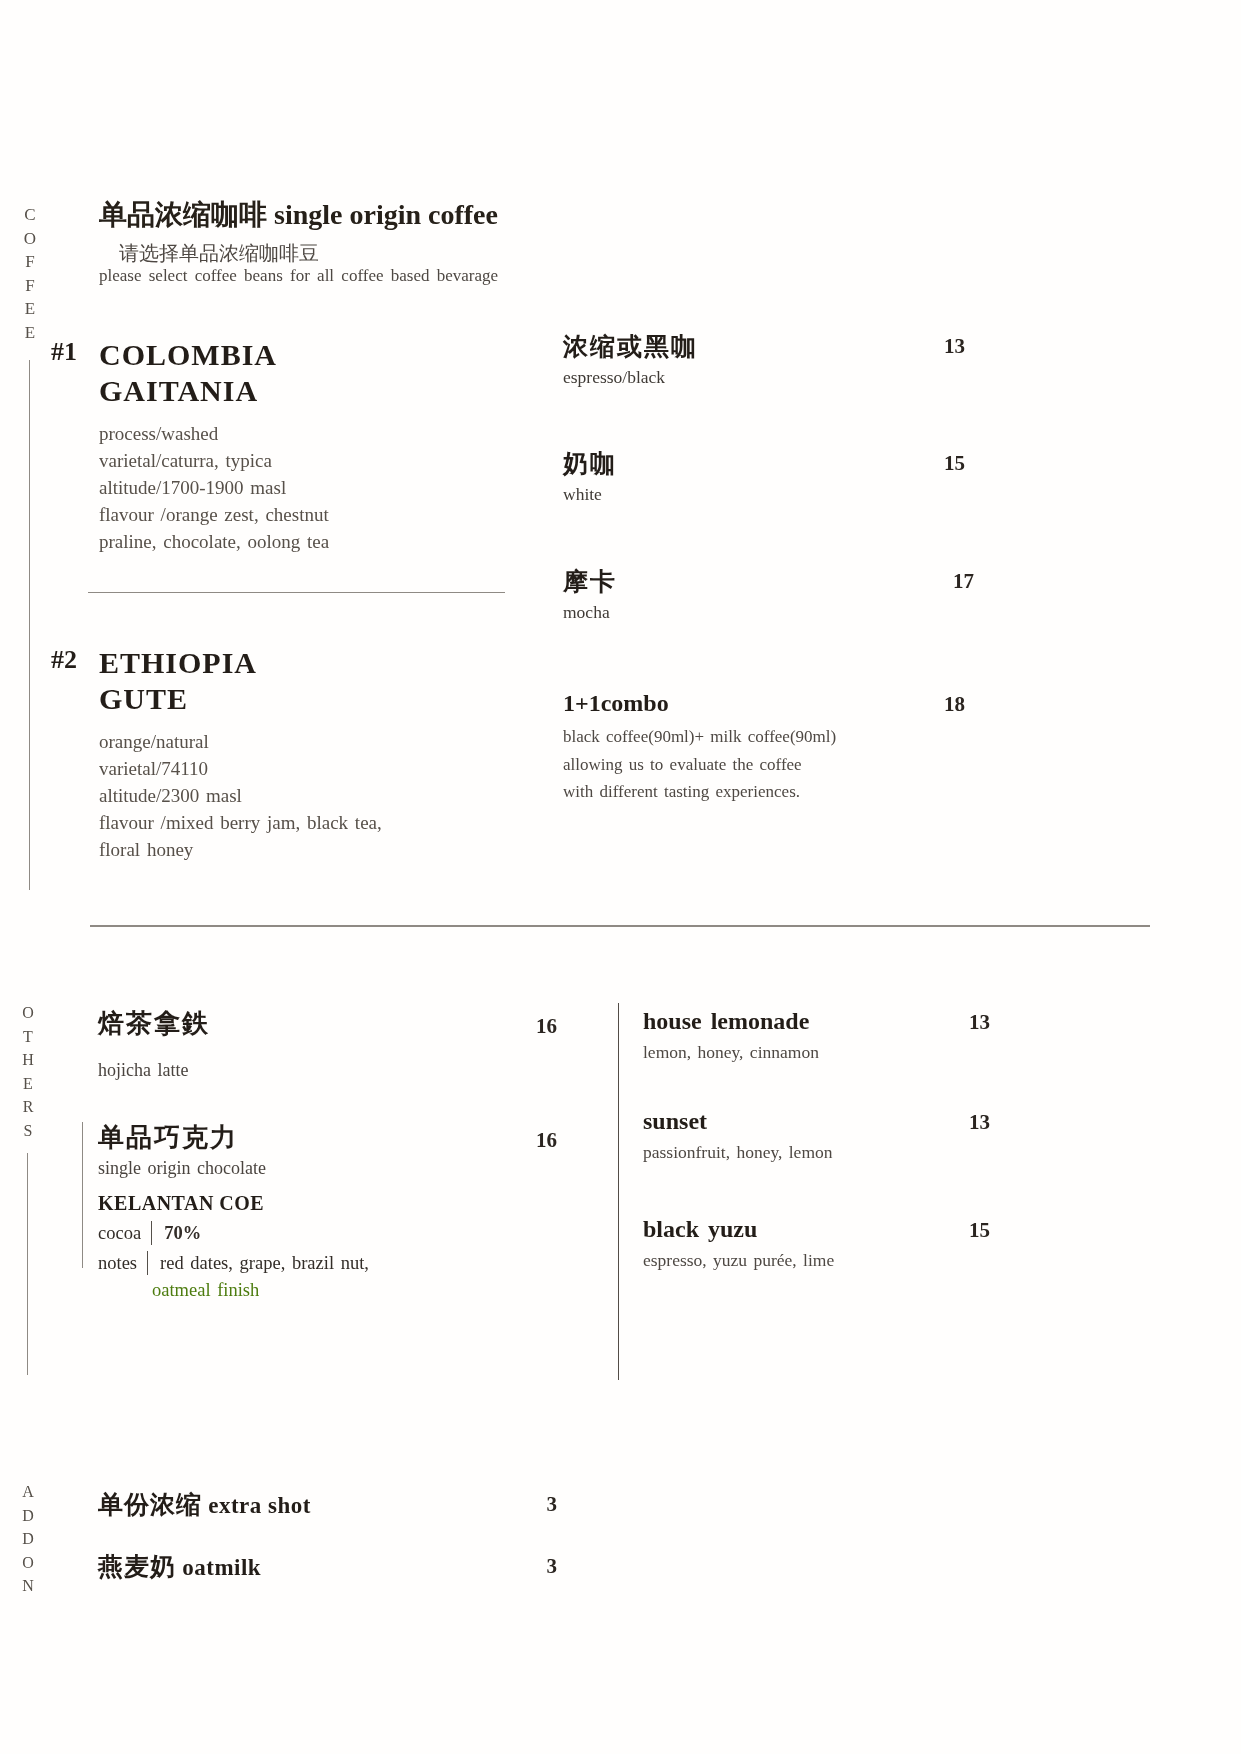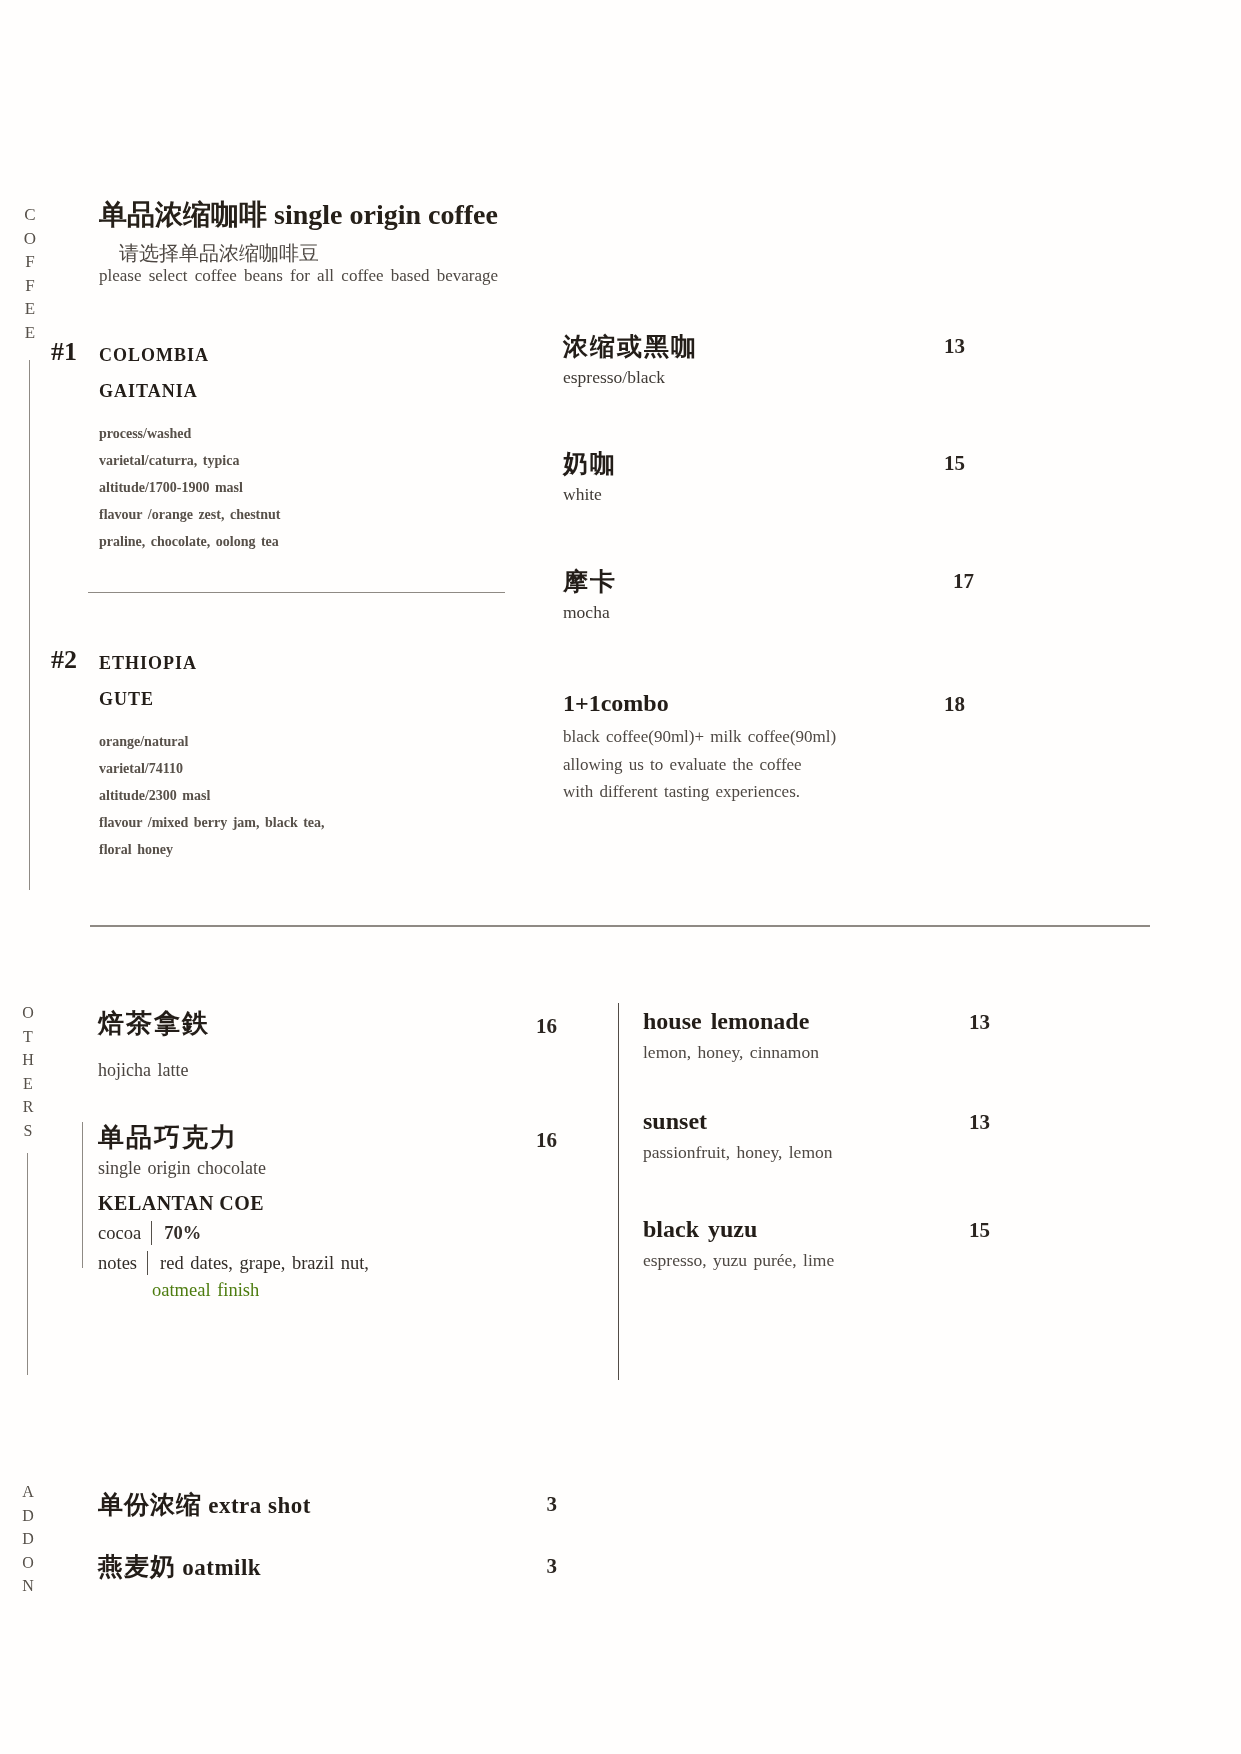--- a/index.html
+++ b/index.html
@@ -18,22 +18,22 @@
         font-size:17px;color:#565049;letter-spacing:0;}
   .rail span{line-height:23.5px;}
   .vline{width:1px;background:#8f8a84;}
   .hline{height:1px;background:#8f8a84;}
   
   .hdr-title{font-size:28px;font-weight:bold;color:#262019;white-space:nowrap;}
   .hdr-sub-zh{font-size:20px;color:#4e4843;margin-left:20px;}
   .hdr-sub-en{font-size:17px;color:#4e4843;word-spacing:3px;}
   
   .bean-no{font-size:26px;font-weight:bold;}
-  .bean-name{font-size:18px;font-weight:bold;line-height:36px;letter-spacing:1px;}
-  .bean-details{font-size:14px;line-height:27px;color:#575049;word-spacing:2px;font-weight:bold;}
+  .bean-name{font-size:30px;font-weight:bold;line-height:36px;letter-spacing:1px;}
+  .bean-details{font-size:19px;line-height:27px;color:#575049;word-spacing:2px;}
   
   .drink-zh{font-size:25px;font-weight:bold;letter-spacing:2px;white-space:nowrap;}
   .drink-en{font-size:17.5px;color:#3f3a35;word-spacing:2px;white-space:nowrap;}
   .combo-title{font-size:24px;font-weight:bold;}
   .combo-desc{font-size:17px;line-height:27.5px;color:#4e4843;word-spacing:2px;}
   .price{font-size:21px;font-weight:bold;color:#2b2520;text-align:right;width:90px;}
   
   .oth-zh{font-size:26px;font-weight:bold;letter-spacing:2px;white-space:nowrap;}
   .oth-en{font-size:18px;color:#4a443f;word-spacing:2px;white-space:nowrap;}
   .oth-name{font-size:24px;font-weight:bold;word-spacing:3px;white-space:nowrap;}

